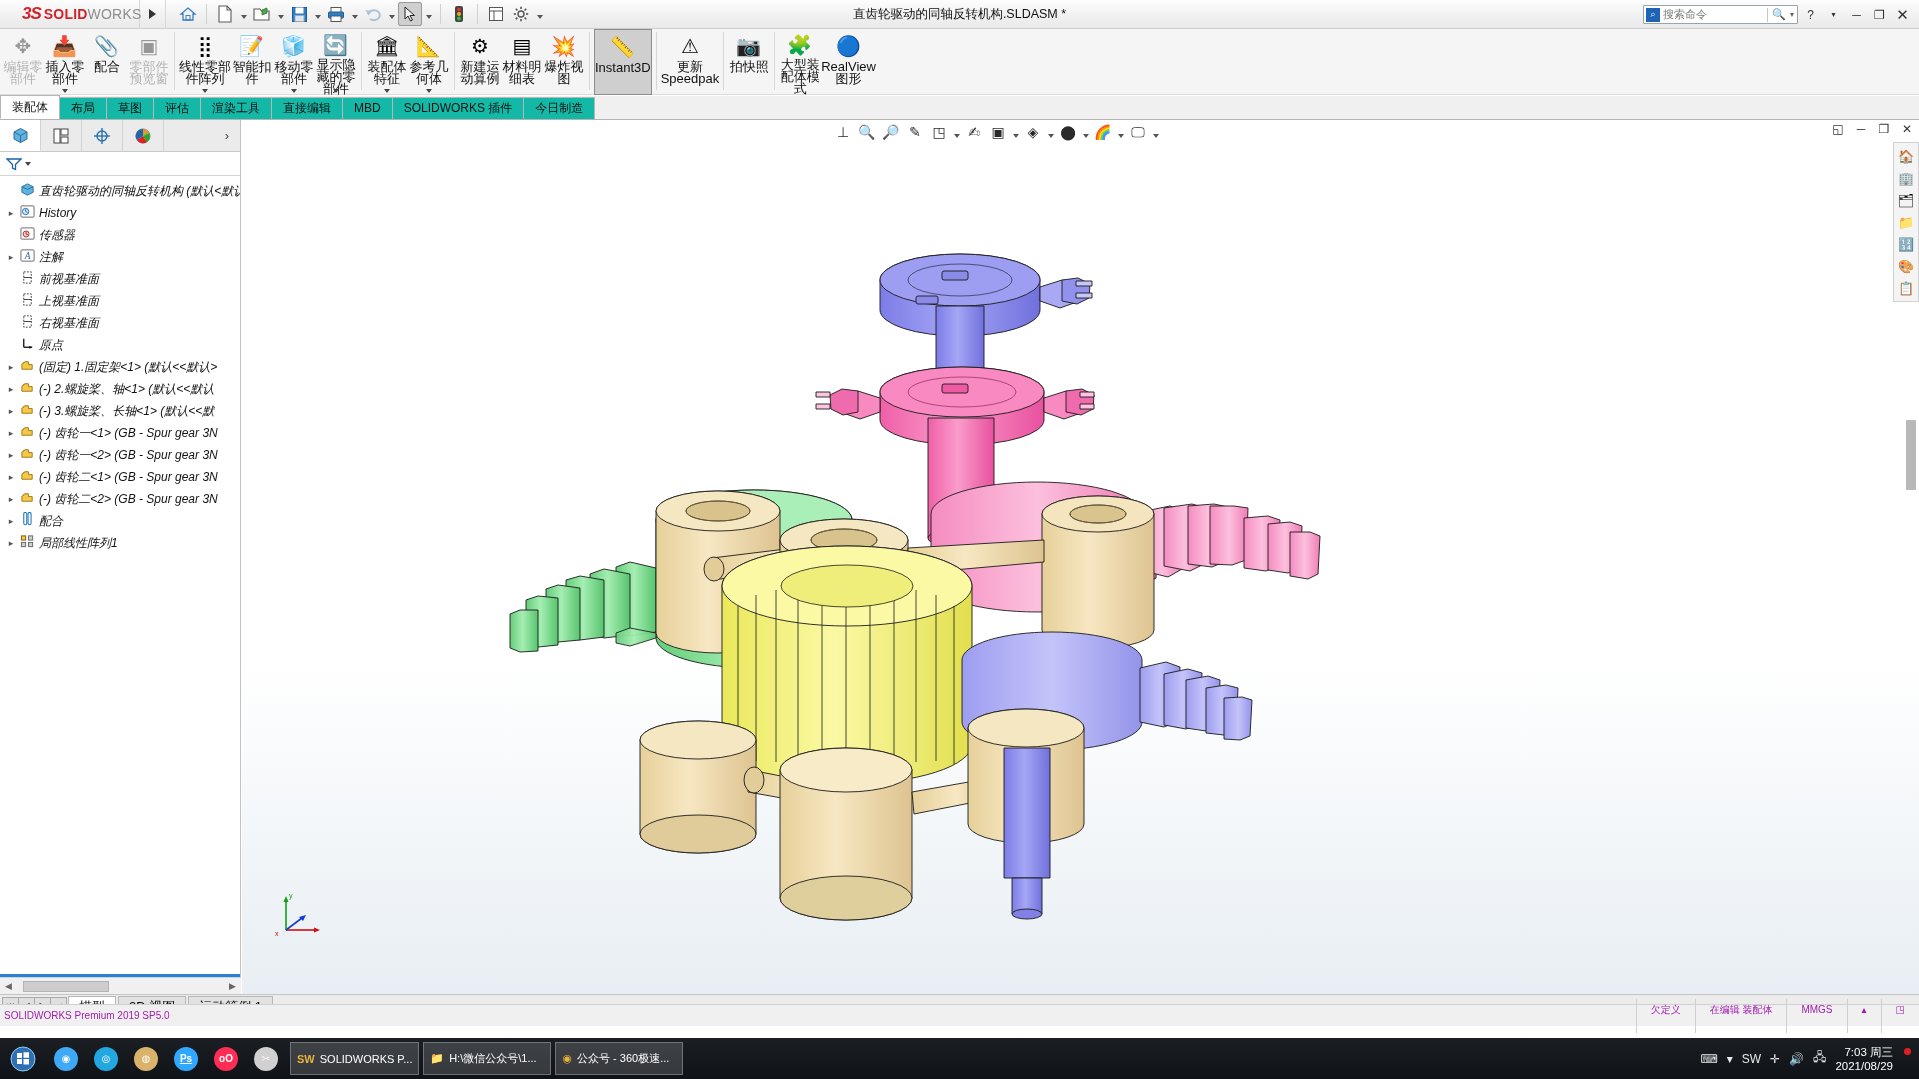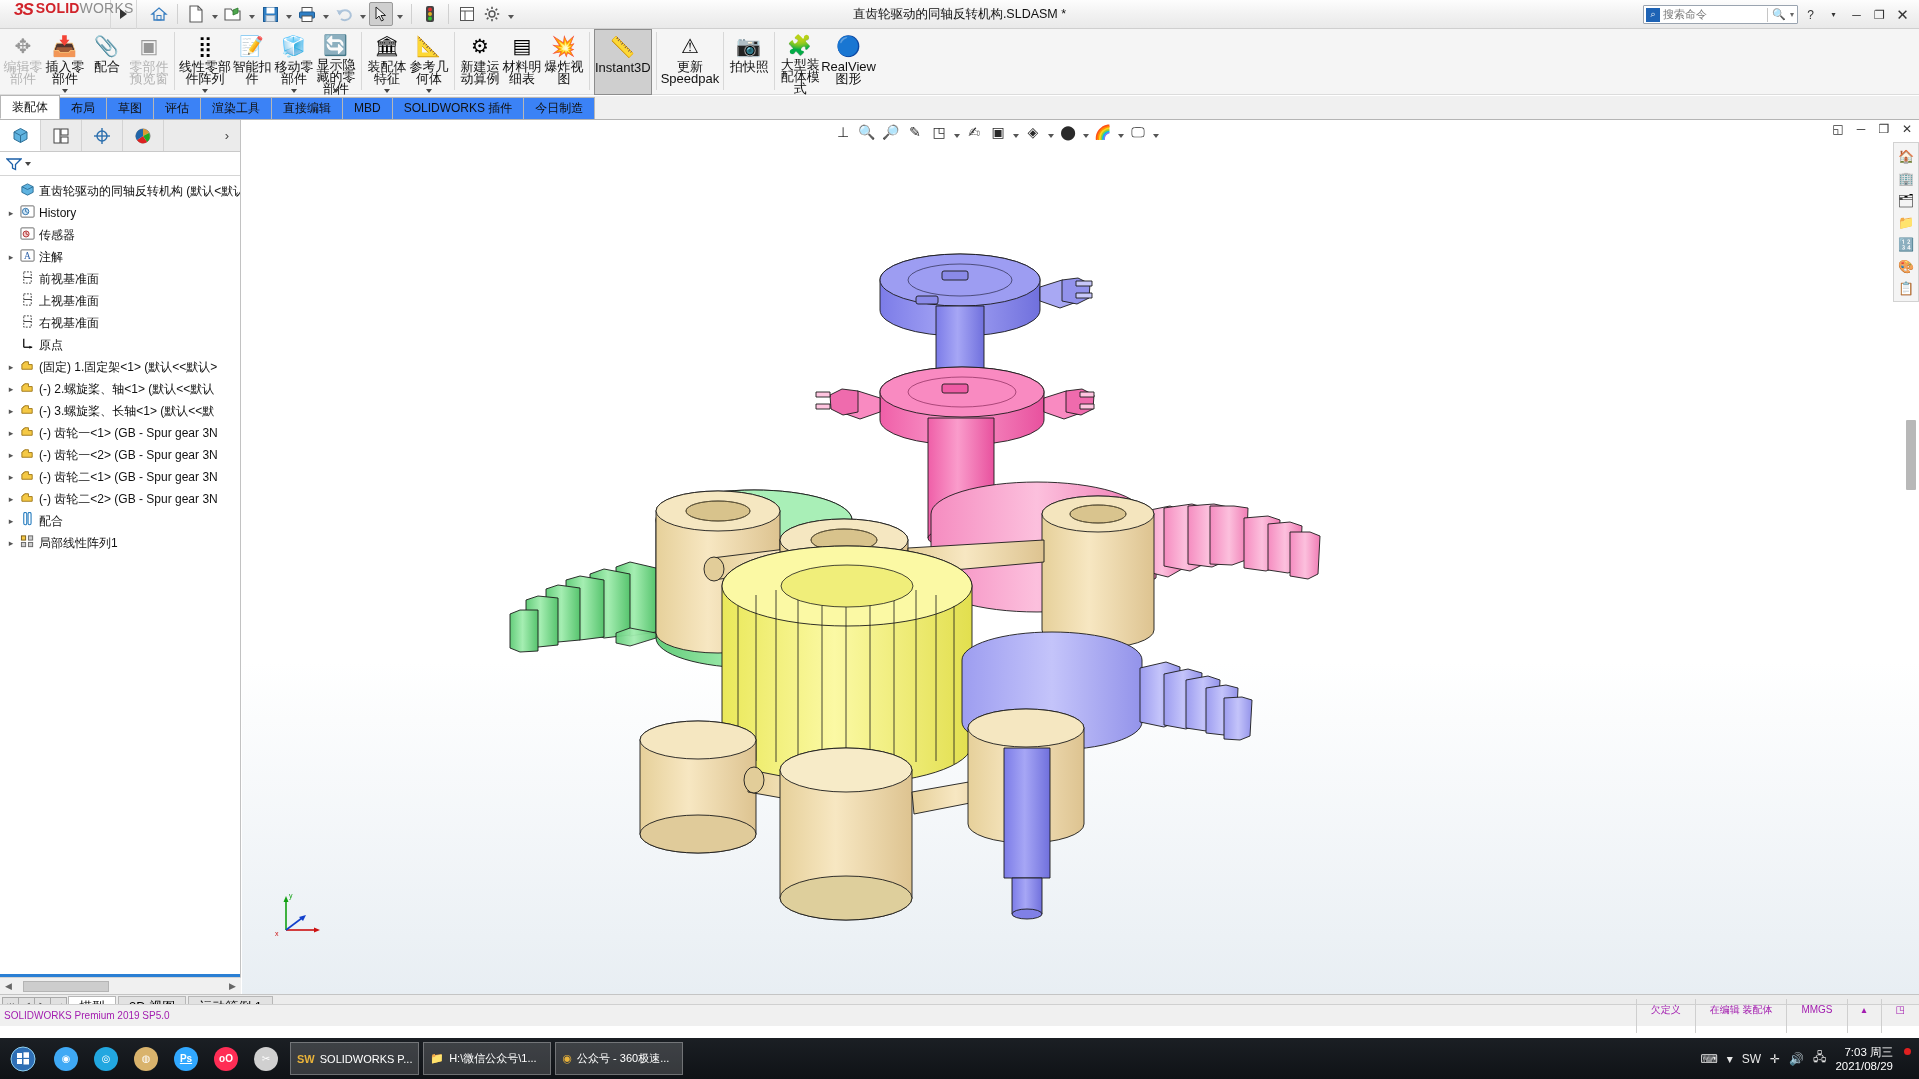--- a/index.html
+++ b/index.html
@@ -14,21 +14,21 @@
   .app { position: relative; width: 1919px; height: 1079px; }
 
   
   .titlebar {
     position: absolute; left:0; top:0; width:1919px; height:29px;
     background: linear-gradient(to bottom,#fdfdfd 0%, #f2f2f2 50%, #e9e9e9 100%);
     border-bottom: 1px solid #cfcfcf;
     display:flex; align-items:center;
   }
   .sw-logo {
-    width:111px; height:29px; display:flex; padding-left:14px;
+    width:140px; height:29px; display:flex; align-items:center; padding-left:22px;
     border-right:1px solid #d8d8d8;
   }
   .sw-logo .ds { color:#d1232a; font-weight:bold; font-size:17px; font-style:italic; letter-spacing:-1px;}
   .sw-logo .solid { color:#d1232a; font-weight:bold; font-size:14px; letter-spacing:0.2px; margin-left:3px;}
   .sw-logo .works { color:#8d8d8d; font-weight:normal; font-size:14px; letter-spacing:0.2px;}
   .tri-expand { width:26px; height:29px; display:flex; align-items:center; justify-content:center;
     border-right:1px solid #d8d8d8; }
   .tri-expand i { width:0;height:0;border-left:7px solid #333;border-top:5px solid transparent;border-bottom:5px solid transparent;display:block;}
   .qat { display:flex; align-items:center; height:29px; padding-left:10px; gap:1px;}
   .qbtn { width:24px;height:24px;display:flex;align-items:center;justify-content:center;border:1px solid transparent;border-radius:2px;}
@@ -72,36 +72,36 @@
     border-left:3.5px solid transparent;border-right:3.5px solid transparent;border-top:4px solid #444;}
   .rsep { width:1px; height:58px; background:#d8d8d8; margin:3px 4px 0 4px; }
 
   
   .tabrow {
     position:absolute; left:0; top:96px; width:1919px; height:24px;
     background:#f0f0f0; border-bottom:1px solid #b4b4b4; display:flex; align-items:flex-end;
   }
   .ctab {
     height:22px; line-height:21px; padding:0 11px; font-size:12px; color:#111;
-    border:1px solid #b7b7b7; border-bottom:none; background:#3b82f6; margin-right:-1px;
+    border:1px solid #b7b7b7; border-bottom:none; background:#14b8a6; margin-right:-1px;
   }
   .ctab.sel { background:#fff; height:24px; line-height:23px; border-bottom:1px solid #fff; }
 
   
   .leftpanel {
     position:absolute; left:0; top:120px; width:241px; height:874px;
     background:#fff; border-right:1px solid #c2c2c2;
   }
   .lp-tabs { display:flex; height:32px; border-bottom:1px solid #c9c9c9; background:#ebebeb; align-items:stretch;}
   .lp-tab { width:41px; display:flex; align-items:center; justify-content:center; border-right:1px solid #d3d3d3;}
   .lp-tab.sel { background:#fff; border-bottom:1px solid #fff; }
   .lp-more { margin-left:auto; width:26px; display:flex;align-items:center;justify-content:center;color:#444;font-size:13px;}
   .lp-filter { height:24px; border-bottom:1px solid #d5d5d5; display:flex; align-items:center; padding-left:6px; }
   .lp-filter .fc { margin-left:3px; width:0;height:0;border-left:3.5px solid transparent;border-right:3.5px solid transparent;border-top:4px solid #444;}
-  .tree { padding-top:4px; font-size:12px; color:#111; overflow:hidden; height:770px; position:relative;}
+  .tree { padding-top:4px; font-size:12px; color:#111; overflow:hidden; height:770px; position:relative;font-style:italic;}
   .trow { height:22px; display:flex; align-items:center; white-space:nowrap; padding-left:4px;}
   .trow .arrow { width:14px; text-align:center; color:#555; font-size:9px; flex:0 0 14px;}
   .trow .ti { width:19px; text-align:center; font-size:13px; flex:0 0 19px;}
   .trow .tx { margin-left:2px; }
   .tree-hsb { position:absolute; left:0; bottom:0; width:241px; height:17px; background:#f0f0f0; border-top:1px solid #d3d3d3;
      display:flex; align-items:center;}
   .tree-hsb .arr{width:17px;text-align:center;color:#666;font-size:9px;}
   .tree-hsb .thumb{height:11px;background:#cdcdcd;border:1px solid #b4b4b4;width:86px;margin-left:6px;}
 
   

